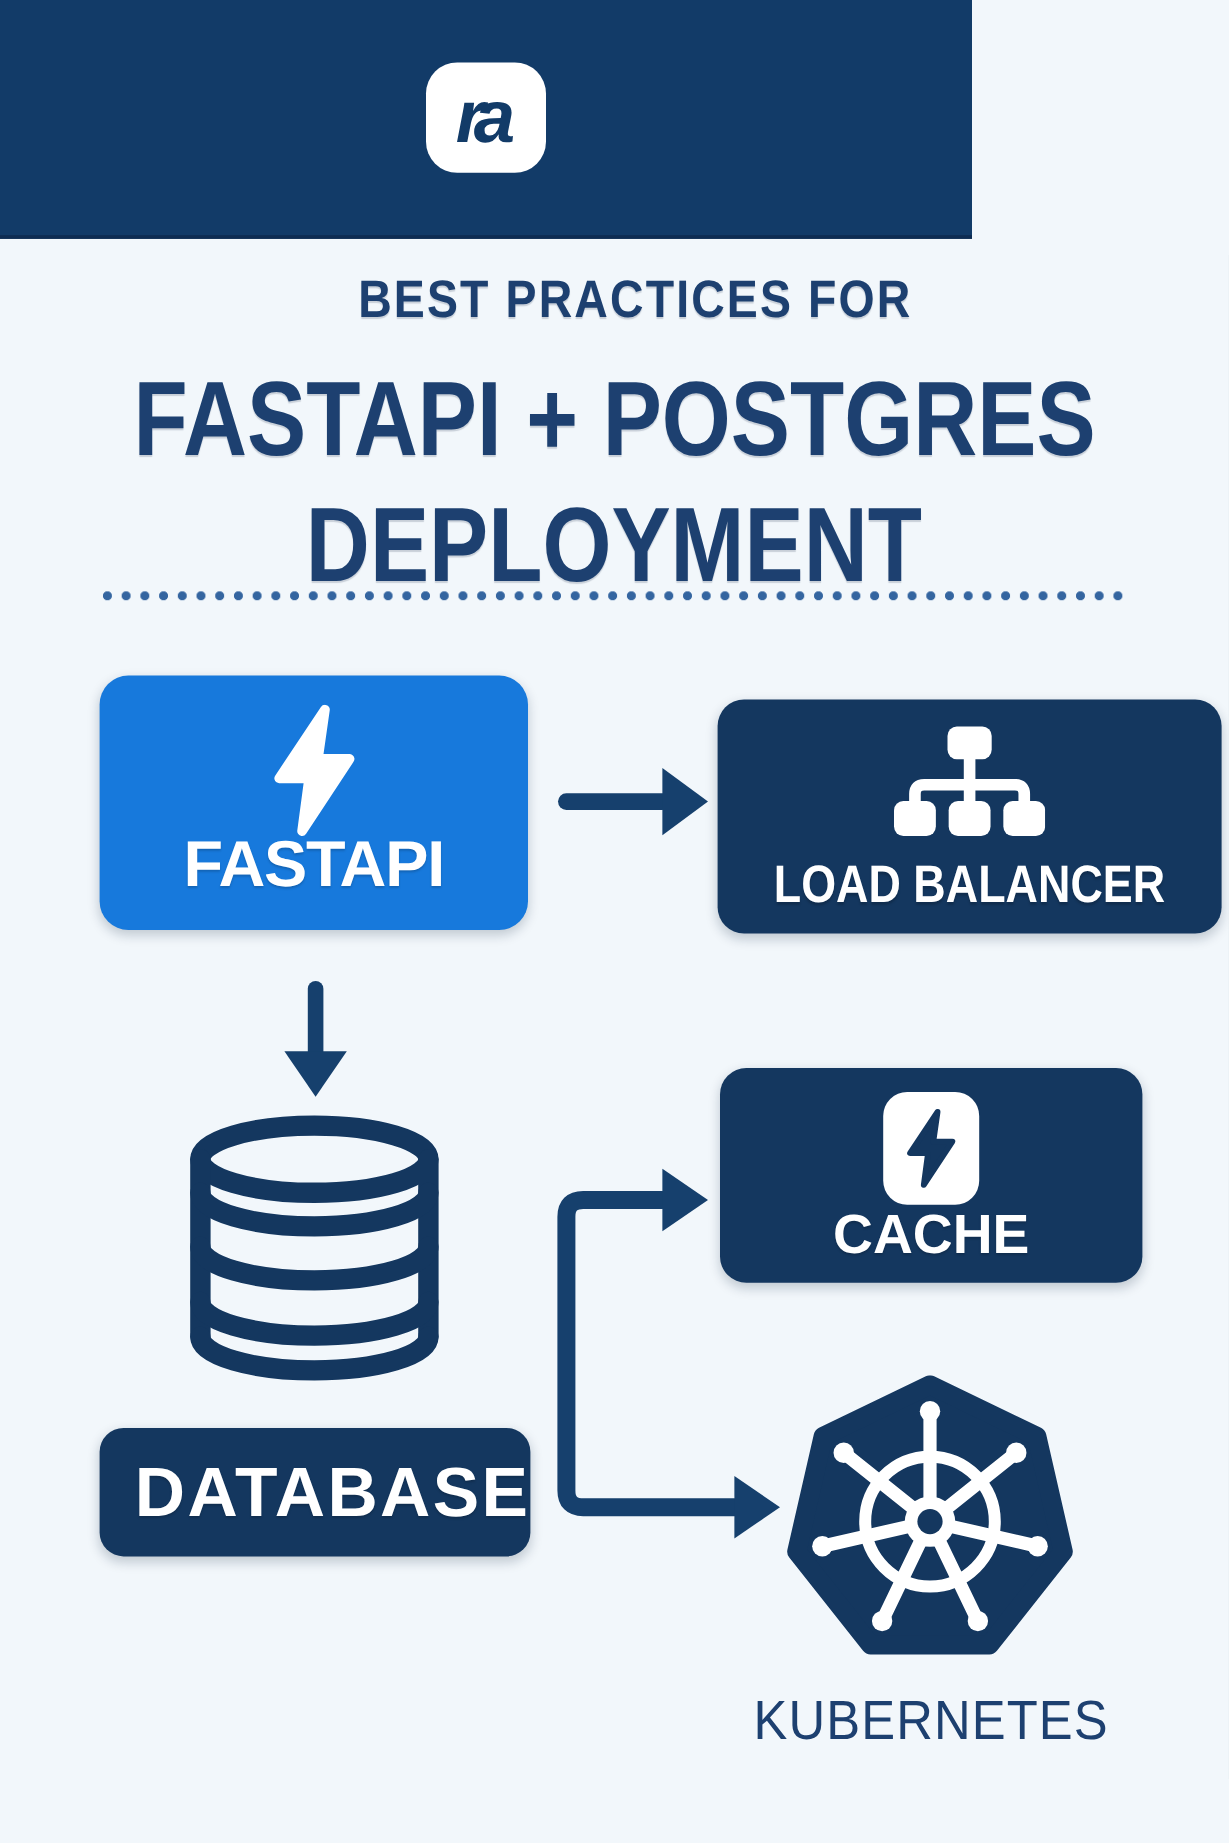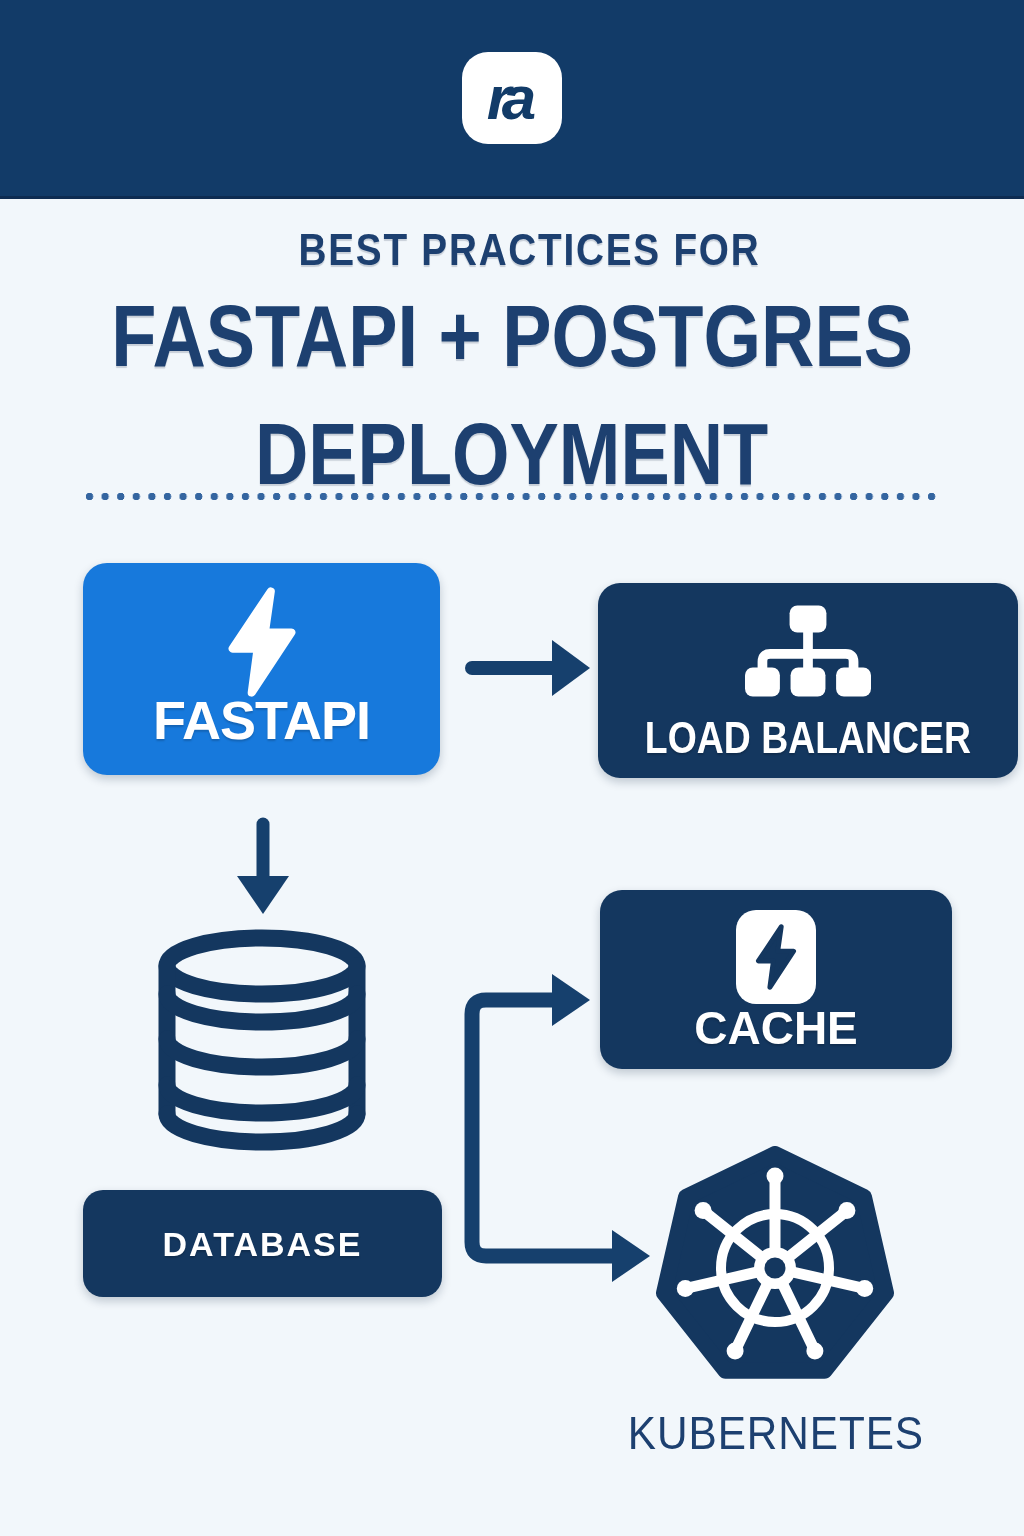--- a/index.html
+++ b/index.html
@@ -1,34 +1,34 @@
 <!DOCTYPE html>
 <html style="--bg: #f2f7fb; --header_bg: #123b68; --panel: #14375f; --accent_blue: #1779dc; --arrow: #16406d; --dot: #3465a0; --title_text: #1d4070; --white: #ffffff;"><head>
 <meta charset="utf-8">
 <style>
   html,body{margin:0;padding:0;}
   body{font-family:"Liberation Sans", sans-serif; background:#dfe6ee;}
   .stage{position:relative;width:1024px;height:1536px;overflow:hidden;background:var(--bg);}
 
   
-  .header{position:absolute;left:0;top:0;width:1024px;height:196px;background:var(--header_bg);
+  .header{position:absolute;left:0;top:0;width:810px;height:196px;background:var(--header_bg);
           border-bottom:3px solid #0e2c52;display:flex;align-items:center;justify-content:center;}
   .logo-card{width:100px;height:92px;background:var(--white);border-radius:26px;
              display:flex;align-items:center;justify-content:center;}
   .logo-glyph{font-style:italic;font-weight:700;font-size:62px;color:var(--header_bg);
               letter-spacing:-9px;padding-right:10px;line-height:1;}
   .brand{color:var(--white);font-weight:700;font-size:74px;letter-spacing:1px;}
 
   
   .t-line{position:absolute;left:0;width:1024px;text-align:center;color:var(--title_text);
           font-weight:700;line-height:1;text-shadow:0 2px 1px rgba(10,30,60,.18);}
   .t-line span{display:inline-block;}
   .t1{top:228px;font-size:44px;letter-spacing:2px;margin-left:17px;}
   .t1 span{transform:scaleX(.88);}
-  .t2{top:292px;font-size:88px;}
+  .t2{top:305px;font-size:88px;}
   .t2 span{transform:scaleX(.84);}
   .t3{top:410px;font-size:88px;}
   .t3 span{transform:scaleX(.84);}
 
   .divider{position:absolute;left:85px;top:492px;width:856px;height:9px;
            background-image:radial-gradient(circle 3.6px at 4.5px 4.5px, var(--dot) 3.5px, rgba(0,0,0,0) 4px);
            background-size:15.6px 9px;background-repeat:repeat-x;}
 
   
   .node{position:absolute;border-radius:24px;box-shadow:0 4px 10px rgba(10,30,60,.22);}
@@ -45,21 +45,21 @@
   .loadbalancer .node-label{bottom:18px;font-size:44px;}
   .loadbalancer .node-label span{transform:scaleX(.85);}
 
   .cache{left:600px;top:890px;width:352px;height:179px;background:var(--panel);border-radius:22px;}
   .cache .card{position:absolute;left:136px;top:20px;width:80px;height:94px;background:var(--white);
                border-radius:20px;display:flex;align-items:center;justify-content:center;}
   .cache .node-label{bottom:18px;font-size:46px;}
 
   .database{left:83px;top:1190px;width:359px;height:107px;background:var(--panel);border-radius:20px;
             display:flex;align-items:center;justify-content:center;}
-  .database .node-label{position:static;font-size:34px;letter-spacing:2px;}
+  .database .node-label{position:static;font-size:58px;letter-spacing:2px;text-align:right;}
 
   .k8s-icon{position:absolute;left:653px;top:1146px;}
   .k8s-label{position:absolute;left:576px;top:1410px;width:400px;text-align:center;color:var(--title_text);
              font-weight:400;font-size:46px;letter-spacing:1px;line-height:1;}
   .k8s-label span{display:inline-block;transform:scaleX(.92);}
 
   .db-cyl{position:absolute;left:156px;top:928px;}
 
   .overlay{position:absolute;left:0;top:0;width:1024px;height:1536px;pointer-events:none;}
 

